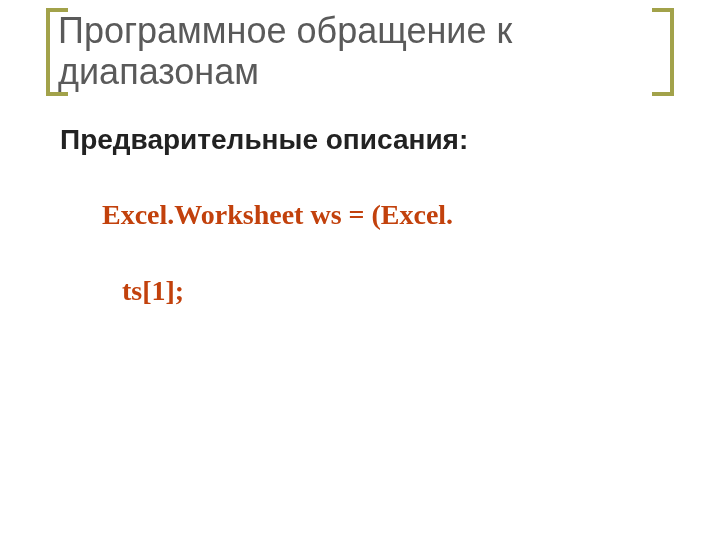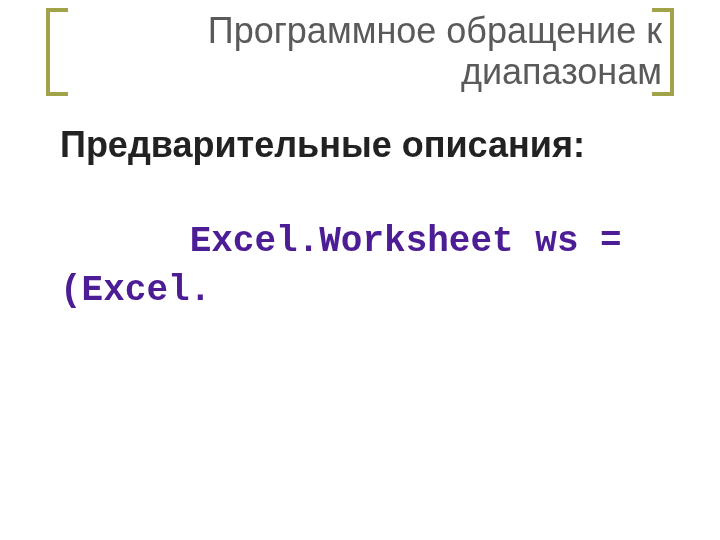--- a/index.html
+++ b/index.html
@@ -13,21 +13,21 @@
   }
   .slide {
     position: relative;
     width: 720px;
     height: 540px;
     box-sizing: border-box;
   }
   .title-wrap {
     position: relative;
     padding: 10px 40px 0 40px;
-    text-align: right;
+    text-align: left;
   }
   .title {
     font-size: 36px;
     line-height: 1.15;
     color: #5a5a5a;
     font-weight: 400;
     display: inline-block;
     padding: 0 18px;
     position: relative;
   }
@@ -56,31 +56,31 @@
   }
   .bracket.left .tip.top    { top: 0; left: 0; }
   .bracket.left .tip.bot    { bottom: 0; left: 0; }
   .bracket.right .tip.top   { top: 0; right: 0; }
   .bracket.right .tip.bot   { bottom: 0; right: 0; }
 
   .body {
     padding: 28px 50px 0 60px;
   }
   .line {
-    font-size: 36px;
+    font-size: 28px;
     line-height: 1.35;
     margin: 0;
   }
   .heading {
     color: #222;
     font-weight: 700;
   }
   .code {
-    font-family: Liberation Mono, monospace;
-    color: #4c1d95;
+    font-family: Liberation Serif, serif;
+    color: #c2410c;
     font-weight: 700;
     white-space: pre-wrap;
     word-break: break-word;
   }
   .code .indent {
     display: block;
     padding-left: 62px;
   }
 </style>
 </head>
@@ -100,17 +100,18 @@
   <div class="title-wrap">
     <div class="title">Программное обращение к диапазонам</div>
   </div>
 
   <div class="body">
 
     <p class="line heading">Предварительные описания:</p>
 
     <p class="line code">
       <span>Excel.Worksheet ws = (Excel.</span>
+      <span class="indent">ts[1];</span>
     </p>
 
 
   </div>
 </div>
 
 </body></html>

